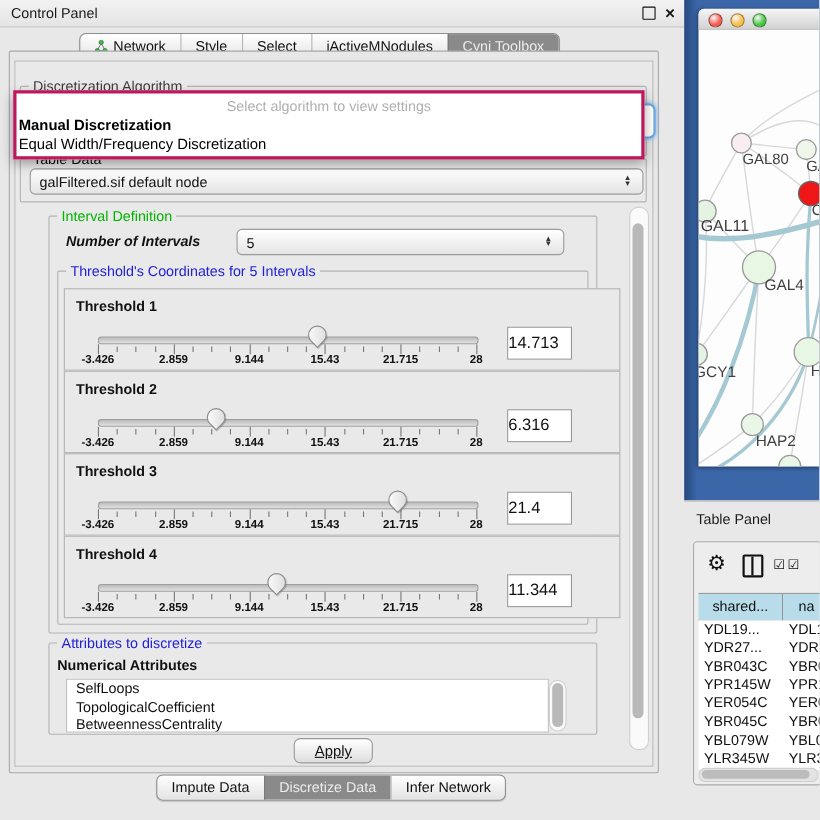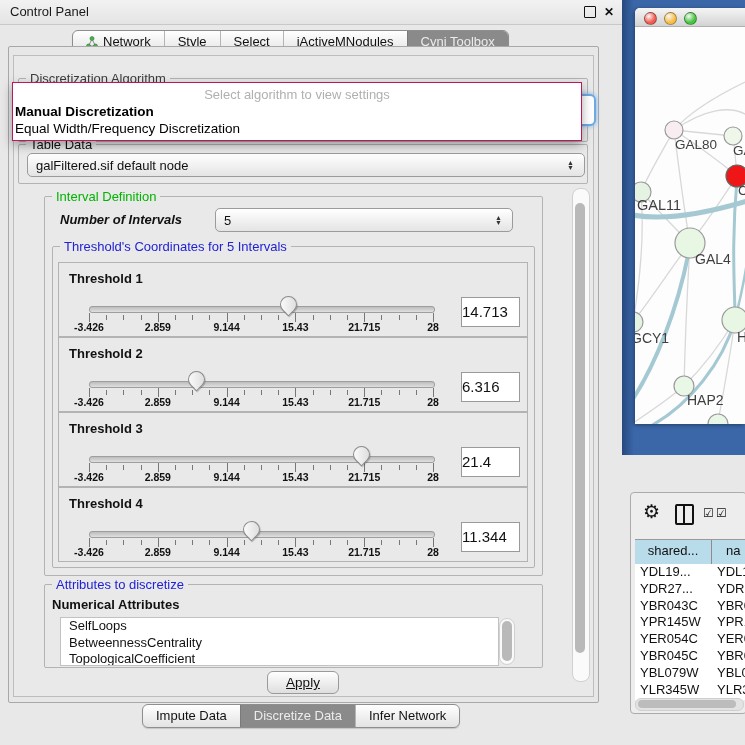--- a/index.html
+++ b/index.html
@@ -37,37 +37,37 @@
   .flabel.blue{color:#2121d6;}
   .flabel.dark{color:#3c3c3c;}
 
   .combo{border:1px solid #9b9b9b;border-radius:5px;background:linear-gradient(#ffffff,#e4e4e4);
          display:flex;align-items:center;font-size:13px;color:#111;padding:0 8px;
          box-shadow:inset 0 1px 0 #fff;}
   .combo .stepper{margin-left:auto;display:flex;flex-direction:column;line-height:5px;
                   font-size:7px;color:#333;padding-right:2px;}
 
   
-  #algopopup{left:12px;top:82px;width:568px;height:57px;background:#fff;border:1px solid #be185d;
+  #algopopup{left:12px;top:82px;width:568px;height:57px;background:#fff;border:3px solid #be185d;
              box-shadow:0 4px 10px rgba(0,0,0,.35);z-index:50;}
   #algopopup .hint{position:absolute;left:0;right:0;top:4px;text-align:center;color:#b0b0b0;font-size:13px;}
   #algopopup .opt{position:absolute;left:2px;font-size:13.5px;color:#000;white-space:nowrap;}
   #algopopup .opt.b{font-weight:bold;top:21px;}
   #algopopup .opt.r{top:38px;}
   #focussliver{left:556px;top:94px;width:36px;height:28px;border-radius:6px;background:#fff;
                border:2px solid #6ea9e2;box-shadow:0 0 5px #7ab0e8;z-index:5;}
 
   
   .vscroll{background:#fafafa;border:1px solid #d0d0d0;border-radius:8px;}
   .vthumb{position:absolute;left:2px;width:10px;background:#b9b9b9;border-radius:6px;}
   .hscroll{background:#e3e3e3;border:1px solid #cfcfcf;border-radius:6px;}
   .hthumb{position:absolute;top:1px;height:8px;background:#bcbcbc;border-radius:5px;}
 
   
-  .thresh{position:absolute;left:58px;width:468px;height:73px;border:1px solid #b3b3b3;background:#e9e9e9;}
+  .thresh{position:absolute;left:58px;width:468px;height:73px;border:1px solid #b3b3b3;background:#e9e9e9;padding-left:36px;}
   .thresh .tlabel{position:absolute;left:10px;top:8px;font-size:13px;font-weight:bold;color:#111;}
   .track{position:absolute;left:30px;top:43px;width:344px;height:5px;border-radius:3px;
          background:linear-gradient(#bdbdbd,#e0e0e0);border:1px solid #9e9e9e;}
   .thumb{position:absolute;top:33px;width:15px;height:15px;border:1px solid #8a8a8a;
          background:linear-gradient(135deg,#ffffff,#d9d9d9);border-radius:50% 50% 50% 0;
          transform:rotate(-45deg);box-shadow:0 1px 1px rgba(0,0,0,.25);}
   .tick{position:absolute;width:1px;background:#777;}
   .tick.major{top:50px;height:9px;}
   .tick.minor{top:52px;height:5px;}
   .ticklabel{position:absolute;top:58px;font-size:10.5px;font-weight:bold;color:#111;
@@ -322,22 +322,22 @@
       <div class="valuebox">11.344</div>
     </div>
   </div>
 
 <div class="abs fieldset" style="left:44px;top:584px;width:497px;height:82px;">
   <span class="flabel blue">Attributes to discretize</span>
 </div>
 <div class="abs boldlabel" style="left:52px;top:597px;">Numerical Attributes</div>
 <div class="abs" id="attrlist">
     <div class="li">SelfLoops</div>
+    <div class="li">TopologicalCoefficient</div>
     <div class="li">BetweennessCentrality</div>
-    <div class="li">TopologicalCoefficient</div>
   </div>
 <div class="abs vscroll" style="left:499px;top:618px;width:14px;height:45px;z-index:2;">
   <div class="vthumb" style="top:2px;height:40px;"></div>
 </div>
 
 <div class="abs" id="applybtn">Apply</div>
 
 <div class="abs vscroll" style="left:572px;top:188px;width:16px;height:492px;">
   <div class="vthumb" style="top:14px;height:450px;"></div>
 </div>
@@ -403,20 +403,23 @@
           <text x="103" y="168" font-size="13.5" fill="#3f3f3f" font-family="&quot;Liberation Sans&quot;, sans-serif">C</text>
           <text x="2" y="183" font-size="14.5" fill="#3f3f3f" font-family="&quot;Liberation Sans&quot;, sans-serif">GAL11</text>
           <text x="60" y="237" font-size="14" fill="#3f3f3f" font-family="&quot;Liberation Sans&quot;, sans-serif">GAL4</text>
           <text x="-4" y="316" font-size="14" fill="#3f3f3f" font-family="&quot;Liberation Sans&quot;, sans-serif">GCY1</text>
           <text x="102" y="315" font-size="14" fill="#3f3f3f" font-family="&quot;Liberation Sans&quot;, sans-serif">H</text>
           <text x="52" y="378" font-size="14" fill="#3f3f3f" font-family="&quot;Liberation Sans&quot;, sans-serif">HAP2</text>
         </svg>
     </div>
   </div>
 
+  <div class="abs" id="tablepanelbar">
+    <div class="title">Table Panel</div>
+  </div>
 
   <div class="abs" id="tablesub">
     <div id="ttoolbar">
       <div id="gearicon">⚙</div>
       <div id="colicon"></div>
       <div class="cbicon" style="left:72px;">☑</div>
       <div class="cbicon" style="left:85px;">☑</div>
     </div>
     <div id="thead">
       <div class="hc hc1">shared...</div>

